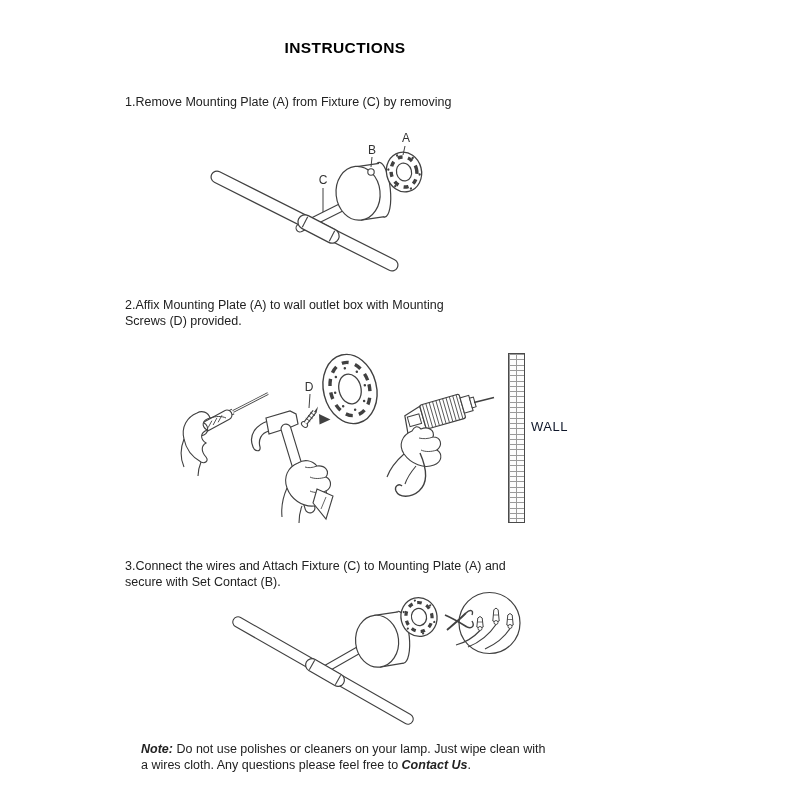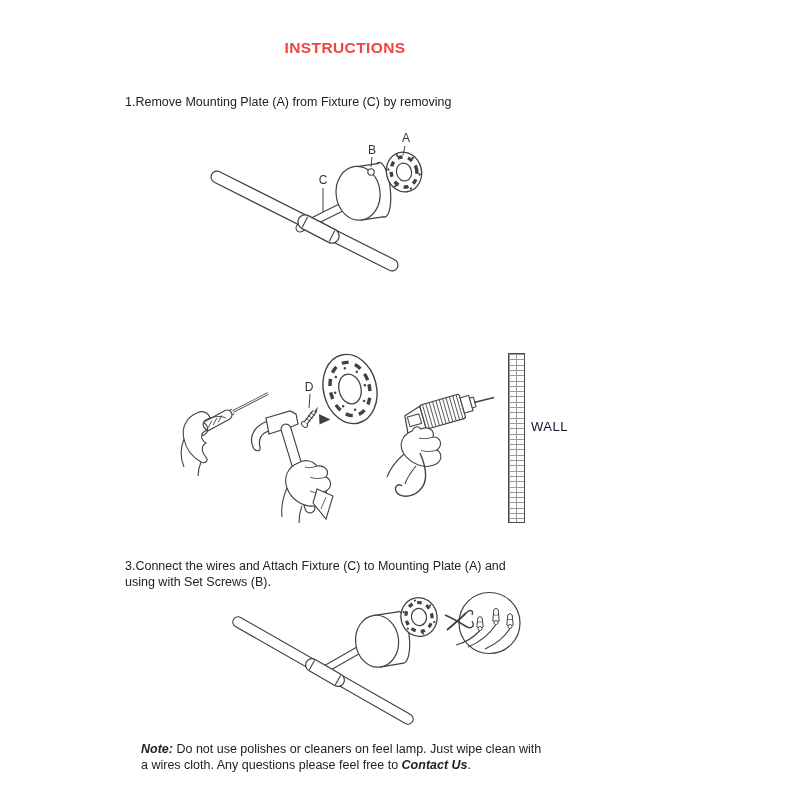--- a/index.html
+++ b/index.html
@@ -2,21 +2,21 @@
 <html><head>
 <meta charset="utf-8">
 <style>
   html,body{margin:0;padding:0;background:#ffffff;}
   .page{
     position:relative;width:800px;height:800px;background:#ffffff;
     font-family:"Liberation Sans", sans-serif;color:#1f1f1f;overflow:hidden;
   }
   .title{
     position:absolute;left:140px;top:39px;width:410px;text-align:center;
-    font-size:15.5px;font-weight:700;letter-spacing:.4px;color:#ef4444;
+    font-size:15.5px;font-weight:700;letter-spacing:.4px;color:#000000;
   }
   .step{position:absolute;left:125px;font-size:12.5px;line-height:15.6px;color:#222;}
   .step1{top:95px;}
   .step2{top:298px;}
   .step3{top:559px;}
   .note{position:absolute;left:141px;top:742px;font-size:12.5px;line-height:15.6px;color:#222;}
   .b{font-weight:700;font-style:italic;}
   svg{position:absolute;overflow:visible;}
   .d1{left:195px;top:126px;}
   .d2{left:140px;top:345px;}
@@ -80,20 +80,24 @@
       </g>
     </g>
     <line x1="210" y1="20" x2="208" y2="29" class="ink" stroke-width="1"></line>
     <text x="211" y="16" text-anchor="middle">A</text>
     <line x1="177" y1="31" x2="176" y2="41" class="ink" stroke-width="1"></line>
     <text x="177" y="28" text-anchor="middle">B</text>
     <line x1="128" y1="62" x2="128" y2="86" class="ink" stroke-width="1"></line>
     <text x="128" y="58" text-anchor="middle">C</text>
   </svg>
 
+  <div class="step step2">
+    <div>2.Affix Mounting Plate (A) to wall outlet box with Mounting</div>
+    <div>Screws (D) provided.</div>
+  </div>
 
   <svg class="d2" width="445" height="200" viewBox="0 0 445 200">
     <g>
       <line x1="128" y1="48.5" x2="93" y2="66.5" class="ink" stroke-width="2.6"></line>
       <line x1="128" y1="48.5" x2="93" y2="66.5" class="wh" stroke-width="1.1"></line>
       <line x1="93" y1="66.5" x2="87" y2="69.7" class="ink" stroke-width="6"></line>
       <line x1="93" y1="66.5" x2="87" y2="69.7" class="wh" stroke-width="4.2"></line>
       <line x1="87" y1="70" x2="64" y2="82.5" class="ink" stroke-width="11" stroke-linecap="round"></line>
       <line x1="87" y1="70" x2="64" y2="82.5" class="wh" stroke-width="8.8" stroke-linecap="round"></line>
       <line x1="78.1" y1="77.3" x2="81.9" y2="70.3" class="ink" stroke-width="0.9"></line>
@@ -163,21 +167,21 @@
       <path d="M276,121 C271,127 267,133 265,139" class="ink" stroke-width="1.1"></path>
       <path d="M280,108 C287,124 288,138 279,146 C271,153 259,153 256,146 C254,141 259,138 262,141" class="ink" stroke-width="1.4"></path>
     </g>
   </svg>
 
   <div class="wall"></div>
   <div class="wall-label">WALL</div>
 
   <div class="step step3">
     <div>3.Connect the wires and Attach Fixture (C) to Mounting Plate (A) and</div>
-    <div>using with Set Screws (B).</div>
+    <div>secure with Set Contact (B).</div>
   </div>
 
   <svg class="d3" width="330" height="150" viewBox="0 0 330 150">
     <circle cx="289.5" cy="35" r="30.5" class="fillw" stroke-width="1.2"></circle>
     <g>
       <path d="M280,42.5 C273,50 264,55 256,57" class="ink" stroke-width="1.2"></path>
       <path d="M296,36.5 C289,47 278,55 268,59" class="ink" stroke-width="1.2"></path>
       <path d="M310,40.5 C304,50 294,57 285,61" class="ink" stroke-width="1.2"></path>
       <path d="M276.8,39 L277.8,30 Q280,27 282.2,30 L283.2,39 Q280,41.5 276.8,39 Z" class="fillw" stroke-width="1"></path>
       <line x1="277.3" y1="34" x2="282.7" y2="34" class="ink" stroke-width="0.7"></line>
@@ -223,17 +227,17 @@
           <circle cx="219" cy="46" r="1.1"></circle>
         <circle cx="205.4" cy="37.5" r="1.1"></circle>
           <circle cx="205.4" cy="20.5" r="1.1"></circle>
         <circle cx="219" cy="12" r="1.1"></circle>
           <circle cx="232.6" cy="20.5" r="1.1"></circle>
       </g>
     </g>
   </svg>
 
   <div class="note">
-    <div><span class="b">Note:</span><span> Do not use polishes or cleaners on feel lamp. Just wipe clean with</span></div>
+    <div><span class="b">Note:</span><span> Do not use polishes or cleaners on your lamp. Just wipe clean with</span></div>
     <div><span>a wires cloth. Any questions please feel free to </span><span class="b">Contact Us</span><span>.</span></div>
   </div>
 
 </div>
 
 </body></html>

